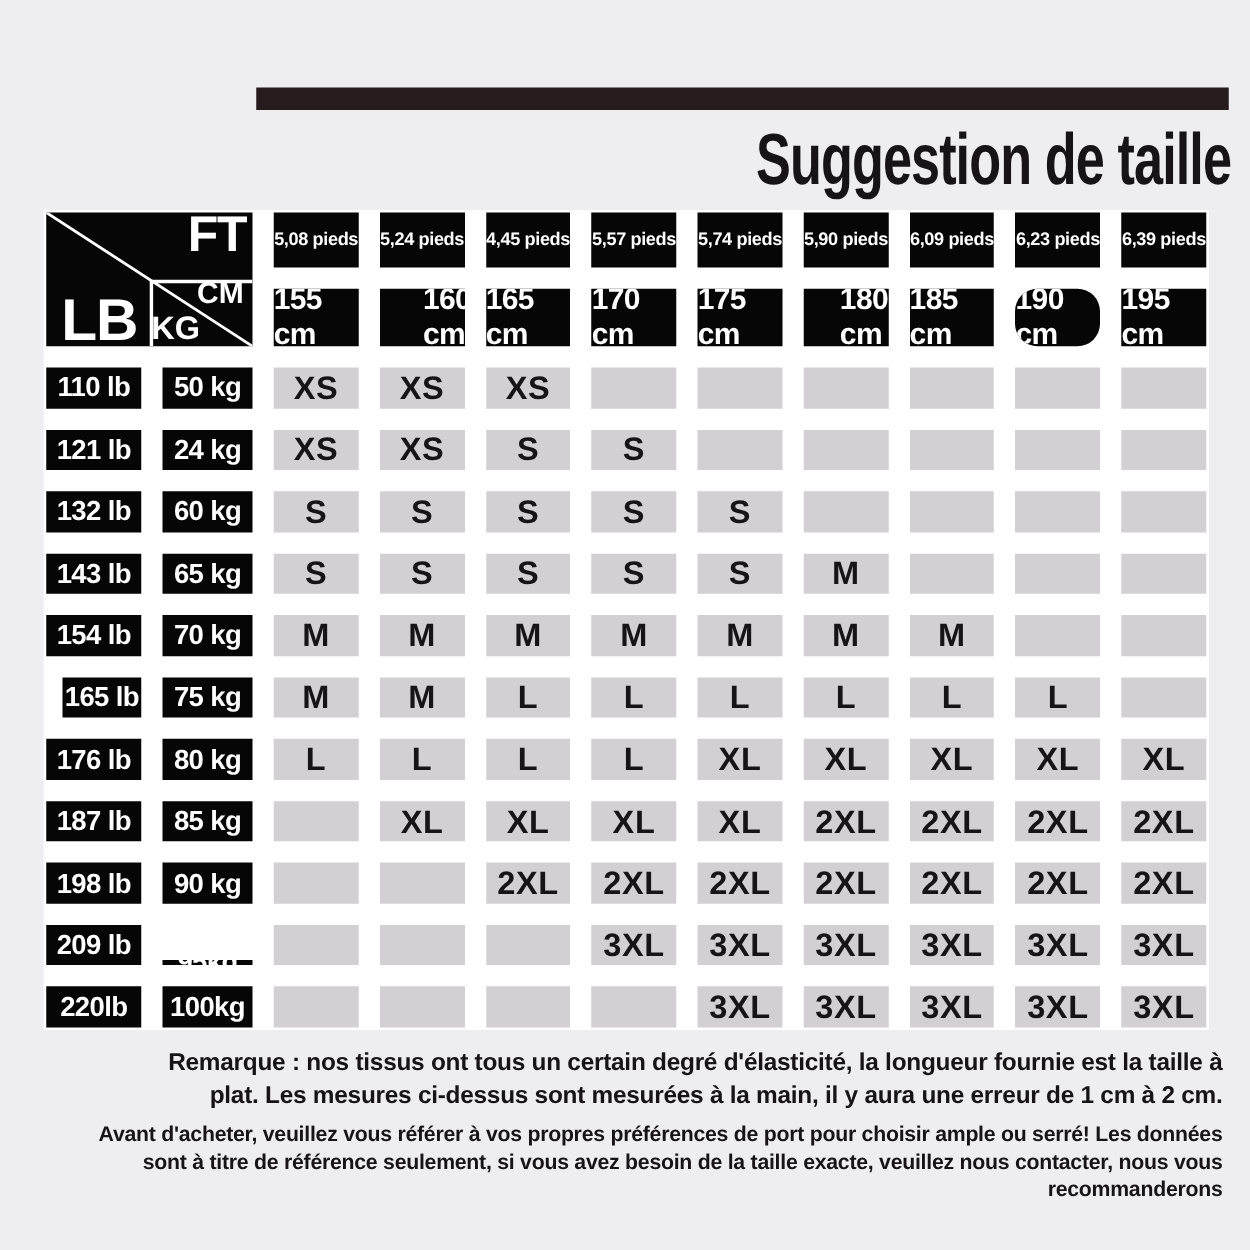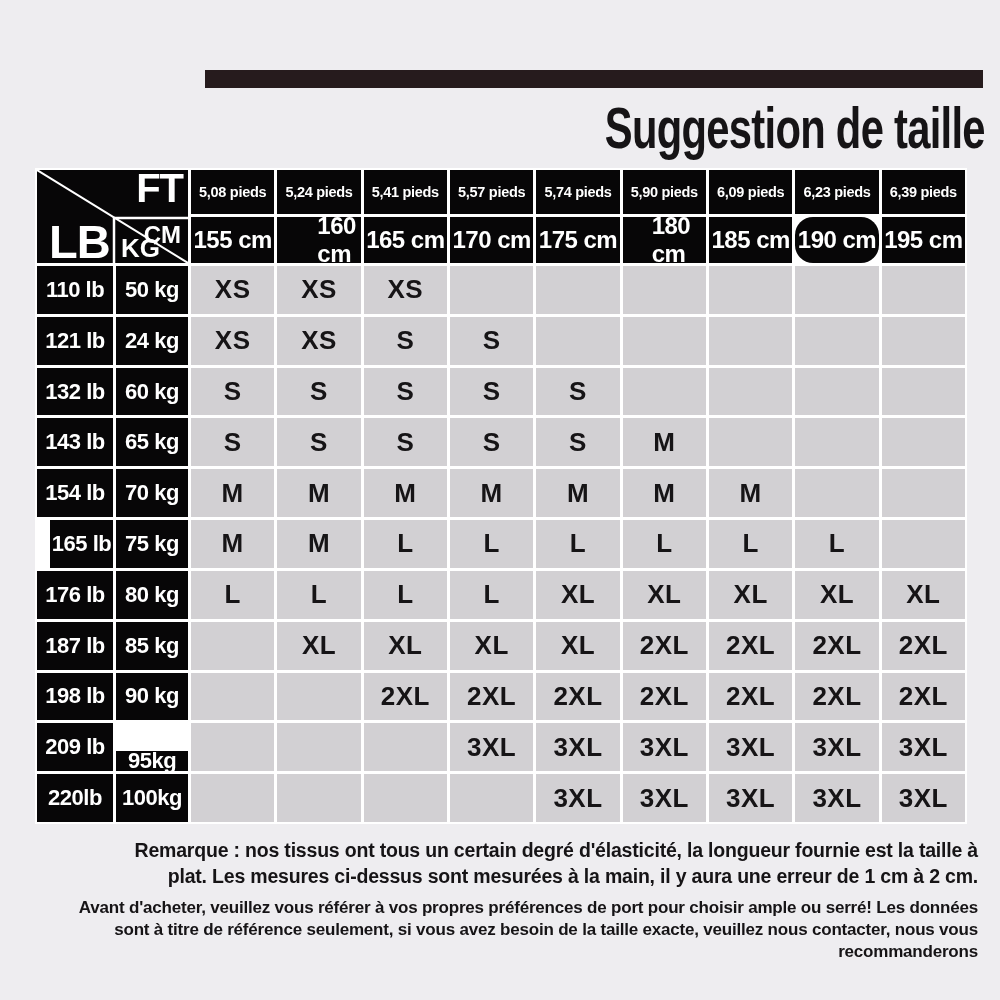--- a/index.html
+++ b/index.html
@@ -27,21 +27,21 @@
     position:absolute;top:94px;right:15px;
     font-size:58px;font-weight:bold;color:var(--text_dark);
     white-space:nowrap;letter-spacing:-1px;
     transform:scaleX(0.72);transform-origin:100% 50%;
   }
   .size-table{
     position:absolute;left:35px;top:168px;width:932px;height:656px;
     display:grid;
     grid-template-columns:76px 72px repeat(9,1fr);
     grid-template-rows:44px 46px repeat(11,1fr);
-    gap:3px;
+    gap:17px;
     background:var(--separator);
     border:2px solid var(--separator);
   }
   .cell{
     display:flex;align-items:center;justify-content:center;
     font-weight:bold;overflow:hidden;
   }
   .cell--dark{background:var(--header_cell);color:var(--text_light);}
   .cell--size{background:var(--data_cell);color:var(--text_dark);font-size:26px;letter-spacing:0.5px;}
   .cell--ft{font-size:14.5px;letter-spacing:-0.3px;}
@@ -79,21 +79,21 @@
       <line x1="77" y1="48" x2="151" y2="48" stroke="#ffffff" stroke-width="2.5"></line>
     </svg>
     <span class="corner-ft">FT</span>
     <span class="corner-lb">LB</span>
     <span class="corner-kg">KG</span>
     <span class="corner-cm">CM</span>
   </div>
 
 <div class="cell cell--dark cell--ft" style="grid-area: 1 / 3;">5,08 pieds</div>
     <div class="cell cell--dark cell--ft" style="grid-area: 1 / 4;">5,24 pieds</div>
-    <div class="cell cell--dark cell--ft" style="grid-area: 1 / 5;">5,41 pieds</div>
+    <div class="cell cell--dark cell--ft" style="grid-area: 1 / 5;">4,45 pieds</div>
     <div class="cell cell--dark cell--ft" style="grid-area: 1 / 6;">5,57 pieds</div>
     <div class="cell cell--dark cell--ft" style="grid-area: 1 / 7;">5,74 pieds</div>
     <div class="cell cell--dark cell--ft" style="grid-area: 1 / 8;">5,90 pieds</div>
     <div class="cell cell--dark cell--ft" style="grid-area: 1 / 9;">6,09 pieds</div>
     <div class="cell cell--dark cell--ft" style="grid-area: 1 / 10;">6,23 pieds</div>
     <div class="cell cell--dark cell--ft" style="grid-area: 1 / 11;">6,39 pieds</div>
     <div class="cell cell--dark cell--cm" style="grid-area: 2 / 3;">155 cm</div>
     <div class="cell cell--dark cell--cm" style="grid-area: 2 / 4; padding-left: 40px;">160 cm</div>
     <div class="cell cell--dark cell--cm" style="grid-area: 2 / 5;">165 cm</div>
     <div class="cell cell--dark cell--cm" style="grid-area: 2 / 6;">170 cm</div>

